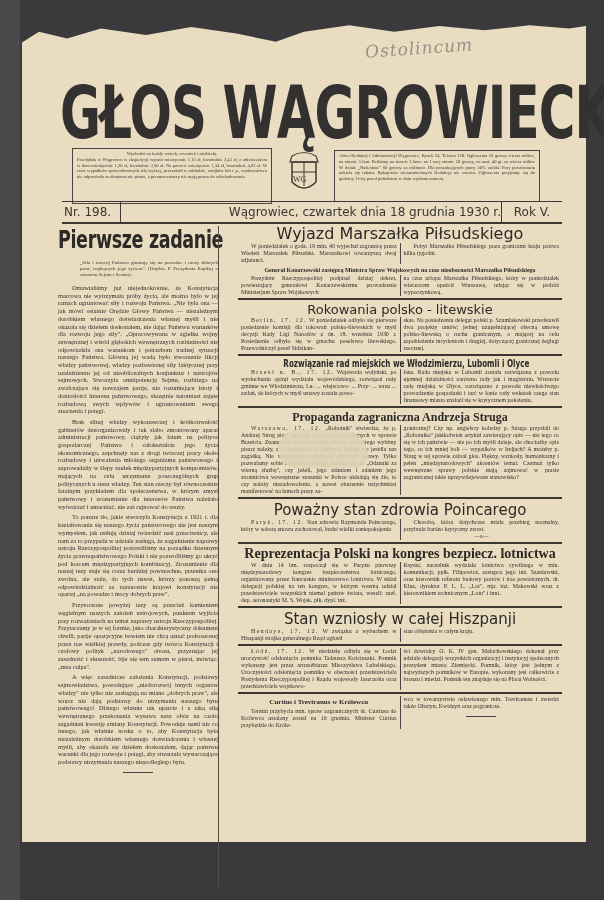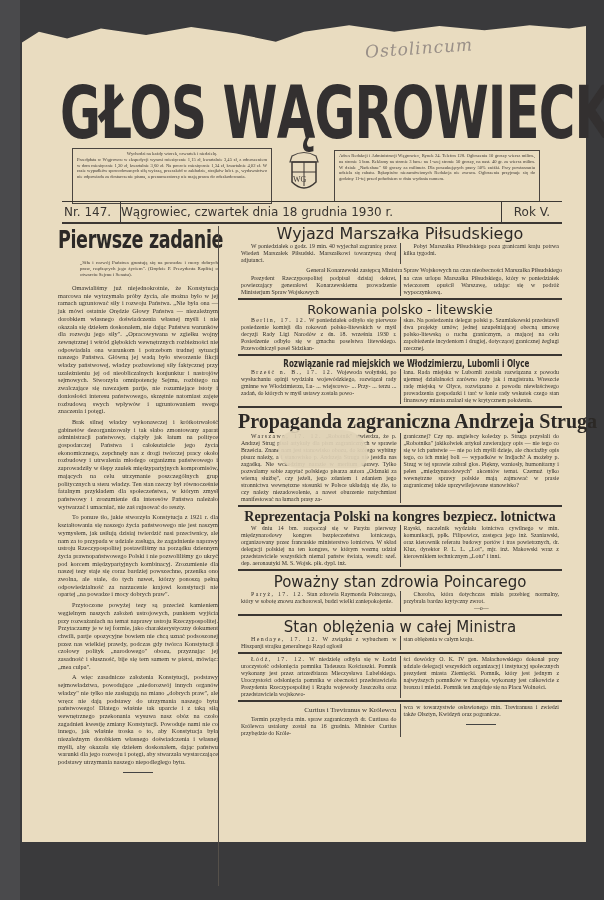--- a/index.html
+++ b/index.html
@@ -9,39 +9,39 @@
     clip-path:polygon(0 2.5%,3% 1.2%,8% 2%,14% 0.8%,22% 1.6%,30% 0.6%,38% 1.4%,45% 2.4%,50% 1.2%,58% 0.4%,66% 1.2%,74% 0.5%,82% 1%,90% 0.4%,97% 0.8%,100% 0.5%,100% 100%,0 100%);}
   .handwrite{position:absolute;left:365px;top:38px;font-family:"DejaVu Serif",serif;font-style:italic;font-size:17px;color:#9a9088;letter-spacing:1px;transform:rotate(-4deg);}
   .masthead{position:absolute;left:60px;top:70px;width:480px;text-align:center;font-family:"DejaVu Sans",sans-serif;font-weight:bold;font-size:58px;letter-spacing:-1px;color:#333030;transform:scaleX(0.86) scaleY(1.25);transform-origin:left top;white-space:nowrap;}
   .infobox{position:absolute;border:1.5px solid #4a4540;padding:2px 4px;font-size:4.6px;line-height:5.8px;color:#3d3833;text-align:justify;}
   .info-left{left:72px;top:148px;width:190px;height:50px;}
   .info-right{left:334px;top:150px;width:196px;height:46px;}
   .info-left .t{text-align:center;}
   .crest{position:absolute;left:284px;top:150px;width:40px;height:44px;}
   .dateline{position:absolute;left:62px;top:201px;width:500px;height:20px;border-top:1.5px solid #3c3834;border-bottom:2px solid #3c3834;font-family:"DejaVu Sans",sans-serif;font-size:12px;color:#3a3632;display:flex;align-items:center;}
   .dateline .nr{width:56px;padding-left:2px;border-right:1px solid #3c3834;height:100%;display:flex;align-items:center;}
-  .dateline .city{flex:1;text-align:left;}
+  .dateline .city{flex:1;text-align:right;}
   .dateline .rok{width:60px;border-left:1px solid #3c3834;height:100%;display:flex;align-items:center;justify-content:center;}
   .leftcol{position:absolute;left:58px;top:226px;width:160px;}
   .leftcol h1{font-family:"DejaVu Sans",sans-serif;font-weight:bold;font-size:24px;margin:0;transform:scaleX(0.73);transform-origin:left;white-space:nowrap;color:#2c2926;letter-spacing:-0.5px;}
   .epigraph{font-size:5px;line-height:6px;margin:6px 0 6px 22px;text-align:justify;color:#3a3530;}
   .body{font-size:6.3px;line-height:7.7px;text-align:justify;color:#332f2b;}
   .body p{margin:0 0 3px 0;text-indent:14px;}
   .vrule{position:absolute;left:218px;top:226px;width:1px;height:660px;background:#55504a;}
   .rightcol{position:absolute;left:238px;top:224px;width:324px;}
   .art{border-bottom:2.5px solid #3a3632;padding-bottom:2px;margin-bottom:2px;}
   .art h2{margin:0;text-align:center;color:#2c2926;white-space:nowrap;}
   .h-sans{font-family:"DejaVu Sans",sans-serif;font-weight:normal;font-size:15px;}
-  .h-serif{font-family:"Liberation Serif",serif;font-weight:bold;font-size:20px;}
+  .h-serif{font-family:"Liberation Serif",serif;font-weight:bold;font-size:12px;}
   .h-cond{font-family:"DejaVu Sans",sans-serif;font-weight:bold;font-size:10px;transform:scaleX(0.72);}
   .two{display:flex;font-size:5.9px;line-height:7px;text-align:justify;color:#332f2b;}
   .two>div{flex:1;padding:0 3px;}
   .two>div:first-child{border-right:1px solid #4a4540;}
   .two p{margin:0;text-indent:10px;}
-  .sub{font-weight:normal;font-size:6px;text-align:right;margin:3px 0 2px;color:#2f2b27;}
+  .sub{font-weight:bold;font-size:6px;text-align:center;margin:3px 0 2px;color:#2f2b27;}
   .spaced{letter-spacing:1.4px;}
   .endrule{width:30px;height:1px;background:#444;margin:6px auto;}
   .stain{position:absolute;left:278px;top:430px;width:90px;height:38px;background:#dfd2b6;border-radius:30px 40px 20px 30px;opacity:.9;}
 </style>
 </head>
 <body>
 
 <div class="leftstrip"></div>
 <div class="paper"></div>
 
@@ -59,21 +59,21 @@
   <line x1="20" y1="12" x2="20" y2="36" stroke="#3e3934" stroke-width="1"></line>
   <line x1="8" y1="22" x2="32" y2="22" stroke="#3e3934" stroke-width="1"></line>
   <text x="9" y="32" font-size="8" font-family="Liberation Serif, serif" fill="#3e3934">WG</text>
 </svg>
 
 <div class="infobox info-right">
   <div>Adres Redakcji i Administracji Wągrowiec, Rynek 24. Telefon 128. Ogłoszenia 10 groszy wiersz milim., na stronie 5 łam. Reklamy na stronie 3 łam.: na 1-szej stronie 50 groszy, na nast. 40 gr. za wiersz milim. W dziale „Nadesłane" 60 groszy za milimetr. Dla poszukujących pracy 50% zniżki. Przy powtarzaniu udziela się rabatu. Rękopisów niezamówionych Redakcja nie zwraca. Ogłoszenia przyjmuje się do godziny 11-tej przed południem w dniu wydania numeru.</div>
 </div>
 
 <div class="dateline">
-  <div class="nr">Nr. 147.</div>
+  <div class="nr">Nr. 198.</div>
   <div class="city">Wągrowiec, czwartek dnia 18 grudnia 1930 r.</div>
   <div class="rok">Rok V.</div>
 </div>
 
 <div class="leftcol">
   <h1>Pierwsze zadanie</h1>
   <div class="epigraph">„Siła i rozwój Państwa gruntują się na powadze i mocy dobrych praw, rządzących jego życiem". (Orędzie P. Prezydenta Rzplitej o otwarciu Sejmu i Senatu).</div>
   <div class="body">
     <p>Omawialiśmy już niejednokrotnie, że Konstytucja marcowa nie wytrzymała próby życia, ale można było w jej ramach ugruntować siły i rozwoju Państwa. „Nie była ona — jak mówi ostatnie Orędzie Głowy Państwa — niezależnym dorobkiem własnego doświadczenia własnej myśli i nie okazała się dziełem doskonałem, nie dając Państwu warunków dla rozwoju jego siły". „Opracowywana w zgiełku wojny zewnętrznej i wśród głębokich wewnętrznych rozbieżności nie odpowiadała ona warunkom i potrzebom trudnej sytuacji naszego Państwa. Główną jej wadą było stworzenie fikcji władzy państwowej, władzy pozbawionej siły faktycznej przy uzależnieniu jej od nieobliczalnych konjunktur i nastrojów sejmowych. Stworzyła omnipotencję Sejmu, rozbitego na zwalczające się nawzajem partje, nie rozumiejące istoty i doniosłości interesu państwowego, skrzętnie natomiast zajęte rozbudową swych wpływów i ugruntowaniem swego znaczenia i potęgi.</p>
     <p>Brak silnej władzy wykonawczej i krótkotrwałość gabinetów dezorganizowały i tak słabo zmontowany aparat administracji państwowy, ciążyły jak łatum na polityce gospodarczej Państwa i całokształcie jego życia ekonomicznego, zepchnęły nas z drogi twórczej pracy około rozbudowy i utrwalenia młodego organizmu państwowego i zaprowadziły w ślepy zaułek międzypartyjnych kompromisów, mających na celu utrzymanie poszczególnych grup politycznych u steru władzy. Ten stan rzeczy był równocześnie fatalnym przykładem dla społeczeństwa, w którym zmysł państwowy i zrozumienie dla interesów Państwa należało wytwarzać i umacniać, nie zaś rujnować do reszty.</p>
@@ -139,46 +139,46 @@
       <div>
           <p><span class="spaced">Warszawa, 17. 12.</span> <span>„Robotnik" stwierdza, że p. Andrzej Strug pisał artykuły dla pism zagranicznych w sprawie Brześcia. Znane nam jest stanowisko obozu, do którego wybitny pisarz należy, a i stanowisko p. Andrzeja Struga nie jestdla nas zagadką. Nie wchodzimy narazie w meritum sprawy. Tylko pozwalamy sobie zapytać polskiego pisarza autora „Odznaki za wierną służbę", czy jeżeli, jego zdaniem i zdaniem jego stronnictwa wewnętrzne stosunki w Polsce układają się źle, to czy należy niezadowolenie, a nawet oburzenie natychmiast manifestować na łamach prasy za-</span></p>
         </div>
       <div>
           <p style="text-indent:0">granicznej? Czy np. angielscy koledzy p. Struga przysłali do „Robotnika" jakikolwiek artykuł zawierający opis — nie tego co się w ich państwie — nie po ich myśli dzieje, ale chociażby opis tego, co ich mniej boli — wypadków w Indjach? A możeby p. Strug w tej sprawie zabrał głos. Piękny, wzniosły, humonitarny i pełen „międzynarodowych" akcentów temat. Czemuż tylko wewnętrzne sprawy polskie mają zajmować w prasie zagranicznej takie uprzywilejowane stanowisko?</p>
         </div>
     </div>
   </div>
 
   <div class="art">
-    <h2 class="h-serif" style="font-size:14px">Reprezentacja Polski na kongres bezpiecz. lotnictwa</h2>
-    <div class="two">
-      <div>
-          <p>W dniu 14 bm. rozpoczął się w Paryżu pierwszy międzynarodowy kongres bezpieczeństwa lotniczego, organizowany przez francuskie ministerstwo lotnictwa. W skład delegacji polskiej na ten kongres, w którym wezmą udział przedstawiciele wszystkich niemal państw świata, weszli: szef. dep. aeronautyki M. S. Wojsk. płk. dypl. inż.</p>
-        </div>
-      <div>
-          <p style="text-indent:0">Rayski, naczelnik wydziału lotnictwa cywilnego w min. komunikacji, ppłk. Filipowicz, zastępca jego inż. Szaniawski, oraz kierownik referatu budowy portów i tras powietrznych, dr. Kluz, dyrektor P. L. L. „Lot", mjr. inż. Makowski wraz z kierownikiem technicznym „Lotu" i inni.</p>
-        </div>
-    </div>
-  </div>
-
-  <div class="art">
     <h2 class="h-sans">Poważny stan zdrowia Poincarego</h2>
     <div class="two">
       <div>
           <p><span class="spaced">Paryż, 17. 12.</span> <span>Stan zdrowia Raymonda Poincarego, który w sobotę znowu zachorował, budzi wielki zaniepokojenie.</span></p>
         </div>
       <div>
           <p>Choroba, która dotychczas miała przebieg normalny, przybrała bardzo krytyczny zwrot.</p>
           <div style="text-align:center">—o—</div>
         </div>
     </div>
   </div>
 
   <div class="art">
-    <h2 class="h-sans">Stan oblężenia w całej Ministra</h2>
+    <h2 class="h-serif" style="font-size:14px">Reprezentacja Polski na kongres bezpiecz. lotnictwa</h2>
+    <div class="two">
+      <div>
+          <p>W dniu 14 bm. rozpoczął się w Paryżu pierwszy międzynarodowy kongres bezpieczeństwa lotniczego, organizowany przez francuskie ministerstwo lotnictwa. W skład delegacji polskiej na ten kongres, w którym wezmą udział przedstawiciele wszystkich niemal państw świata, weszli: szef. dep. aeronautyki M. S. Wojsk. płk. dypl. inż.</p>
+        </div>
+      <div>
+          <p style="text-indent:0">Rayski, naczelnik wydziału lotnictwa cywilnego w min. komunikacji, ppłk. Filipowicz, zastępca jego inż. Szaniawski, oraz kierownik referatu budowy portów i tras powietrznych, dr. Kluz, dyrektor P. L. L. „Lot", mjr. inż. Makowski wraz z kierownikiem technicznym „Lotu" i inni.</p>
+        </div>
+    </div>
+  </div>
+
+  <div class="art">
+    <h2 class="h-sans">Stan wzniosły w całej Hiszpanji</h2>
     <div class="two">
       <div>
           <p><span class="spaced">Hendaye, 17. 12.</span> <span>W związku z wybuchem w Hiszpanji strajku generalnego Rząd ogłosił</span></p>
         </div>
       <div>
           <p style="text-indent:0">stan oblężenia w całym kraju.</p>
         </div>
     </div>
   </div>
 

